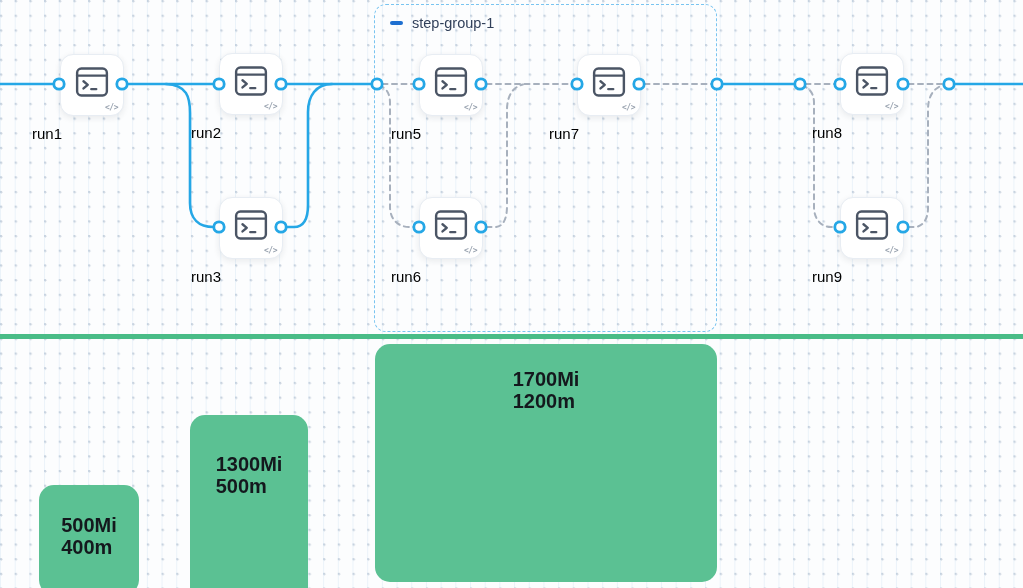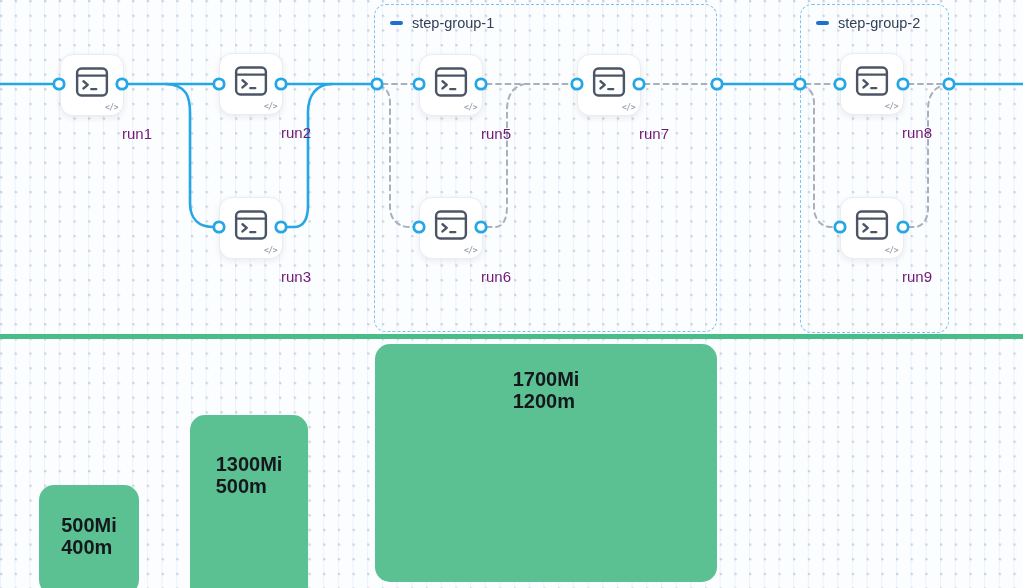--- a/index.html
+++ b/index.html
@@ -17,45 +17,39 @@
   .group{position:absolute;border:1.6px dashed #79c4f0;border-radius:12px;background:transparent;box-sizing:border-box;}
   .group-label{display:flex;align-items:center;gap:9px;padding:10px 0 0 15px;font-size:14.5px;color:#31405a;}
   .dash-icon{width:13px;height:3.2px;border-radius:2px;background:#1e6fd0;flex:0 0 auto;}
   
   .node{position:absolute;width:62px;height:60px;background:#fff;border:1px solid #e8edf3;border-radius:13px;
         box-shadow:0 2px 6px rgba(30,41,59,.09);}
   .term{position:absolute;left:14px;top:11px;width:34px;height:32px;}
   .term *{stroke:#4b5565;stroke-width:1.7;fill:none;stroke-linecap:round;stroke-linejoin:round;}
   .badge{position:absolute;right:5px;bottom:3px;font-size:8px;color:#97a1ae;font-weight:700;letter-spacing:-.5px;
          font-family:"DejaVu Sans Mono","Liberation Mono",monospace;}
-  .nlabel{position:absolute;top:70px;left:-29px;width:120px;text-align:right;font-size:15px;color:#701a75;}
+  .nlabel{position:absolute;top:70px;left:-29px;width:120px;text-align:left;font-size:15px;color:#000000;}
   
   .edge-solid{stroke:#25a7e6;stroke-width:2.6;fill:none;stroke-linecap:round;}
   .edge-dash{stroke:#a7b0bd;stroke-width:2;fill:none;stroke-linecap:round;stroke-dasharray:5 4.5;}
   .port{fill:#fff;stroke:#25a7e6;stroke-width:2.8;}
   
   .divider{position:absolute;left:0;top:334px;width:1023px;height:5px;background:#49bc87;}
   .bar{position:absolute;background:#5bc193;border-radius:15px;box-sizing:border-box;}
   .bar-label{width:fit-content;margin:0 auto;text-align:left;font-size:20px;line-height:22px;font-weight:700;color:#14181d;}
 </style>
 </head>
 <body>
 
 <div class="canvas">
 
   <div class="group" style="left:374px;top:4px;width:343px;height:328px">
     <div class="group-label">
       <span class="dash-icon"></span>
       <span>step-group-1</span>
-    </div>
-  </div>
-  <div class="group" style="left:800px;top:4px;width:149px;height:329px">
-    <div class="group-label">
-      <span class="dash-icon"></span>
-      <span>step-group-2</span>
     </div>
   </div>
 
   <svg class="layer" viewBox="0 0 1023 588">
     <path class="edge-solid" d="M0 84 H53.5"></path>
     <path class="edge-solid" d="M127.5 84 H213.5"></path>
     <path class="edge-solid" d="M166 84 C187 85 190 97 190 113 V203 C190 219 199 227 213.5 227"></path>
     <path class="edge-solid" d="M286.5 84 H371.5"></path>
     <path class="edge-solid" d="M286.5 227 H294 C304 227 308 219 308 205 V112 C308 96 316 84 332 84"></path>
     <path class="edge-solid" d="M722.5 84 H794.5"></path>

